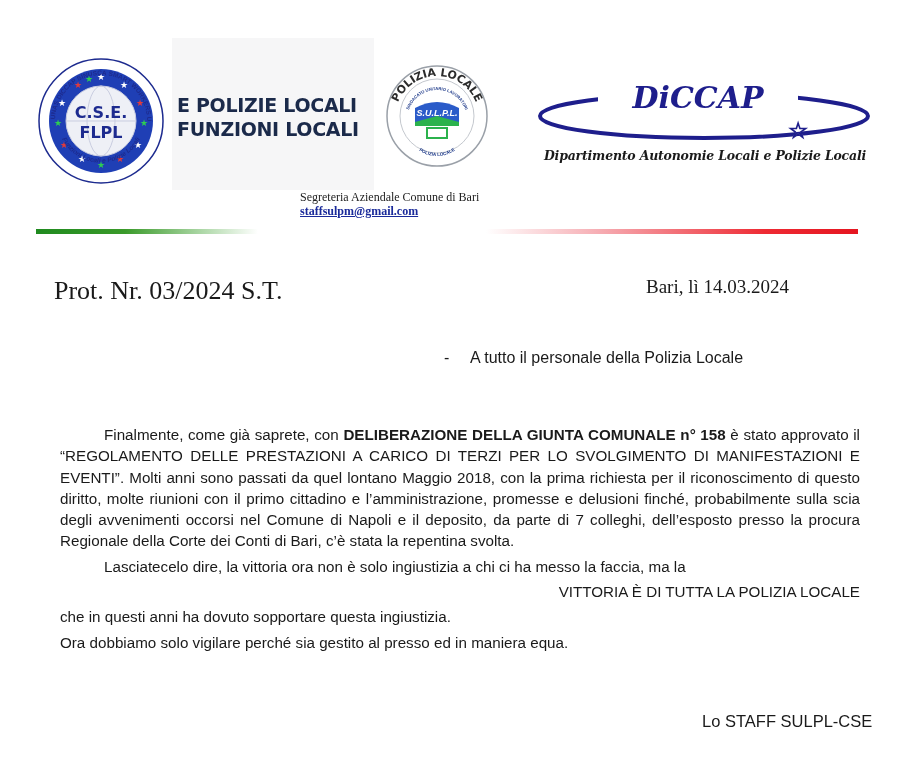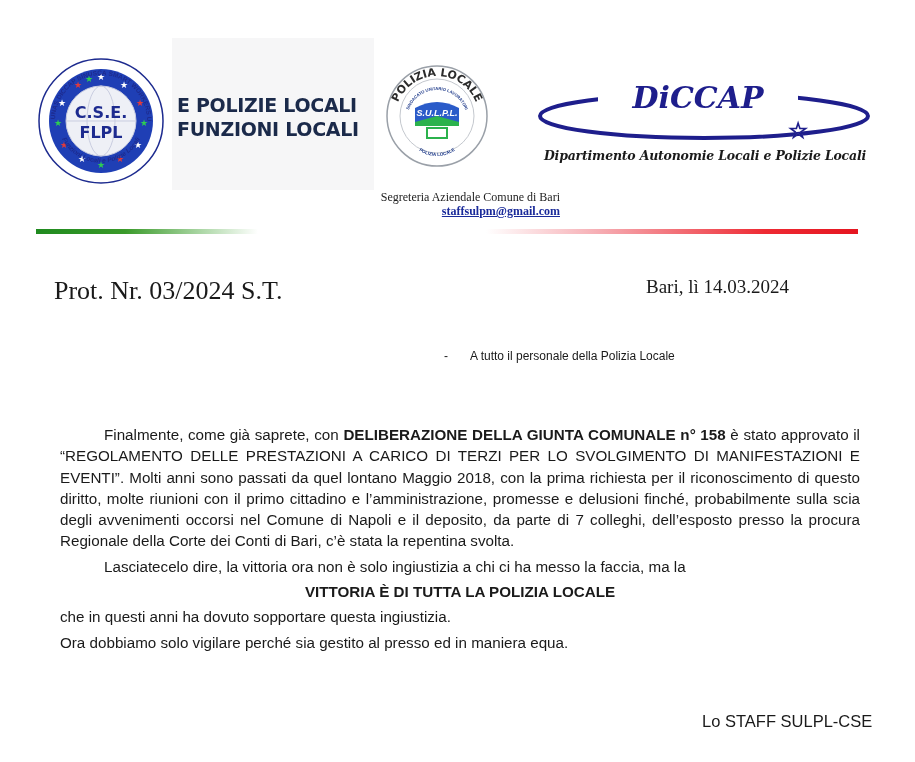--- a/index.html
+++ b/index.html
@@ -24,48 +24,48 @@
   .logo-sulpl { left: 385px; top: 64px; width: 104px; height: 104px; }
   .logo-diccap { left: 536px; top: 76px; width: 340px; height: 70px; }
   .diccap-sub {
     left: 540px; top: 148px; width: 330px;
     font-family: "DejaVu Serif", serif; font-style: italic; font-weight: bold;
     font-size: 12.5px; color: #1a1a1a; text-align: center; letter-spacing: -0.2px;
   }
 
   
   .secretariat {
-    left: 300px; top: 190px; width: 260px; text-align: right;
+    left: 300px; top: 190px; width: 260px; text-align: left;
     font-family: "Liberation Serif", serif; font-size: 12px; color: #222; line-height: 14px;
   }
   .secretariat a { color: #1a2a9a; text-decoration: underline; font-weight: bold; }
   .bar-green {
     left: 36px; top: 229px; width: 222px; height: 5px;
     background: linear-gradient(to right, #1f8a1f 0%, #3a9a2a 40%, rgba(120,190,110,0.6) 75%, rgba(255,255,255,0) 100%);
   }
   .bar-red {
     left: 486px; top: 229px; width: 372px; height: 5px;
     background: linear-gradient(to right, rgba(255,255,255,0) 0%, rgba(240,120,130,0.6) 30%, #ee2a33 75%, #e51520 100%);
   }
 
   
   .prot { left: 54px; top: 276px; font-family: "Liberation Serif", serif; font-size: 26px; }
   .date { left: 646px; top: 276px; font-family: "Liberation Serif", serif; font-size: 19px; }
-  .recipient { left: 444px; top: 349px; font-size: 12px; }
+  .recipient { left: 444px; top: 349px; font-size: 16px; }
   .recipient .dash { display: inline-block; width: 26px; }
 
   
   .body-text {
     left: 56px; top: 420px; width: 808px;
     font-size: 15.2px; line-height: 21.3px; color: #1a1a1a;
   }
   .body-text p { margin: 4px; }
   .justify { text-align: justify; text-indent: 44px; }
   .indent { text-indent: 44px; }
-  .center-bold { text-align: center; font-weight: bold; }
+  .center-bold { text-align: right; font-weight: normal; }
   .signature { left: 702px; top: 712px; font-size: 16.5px; }
 </style>
 </head>
 <body>
 
 <div class="abs logo-cse">
   <svg width="126" height="126" viewBox="0 0 126 126">
     <defs>
       <path id="ringTop" d="M 17 63 A 46 46 0 0 1 109 63"></path>
       <path id="ringBot" d="M 20 70 A 44 44 0 0 0 106 70"></path>

